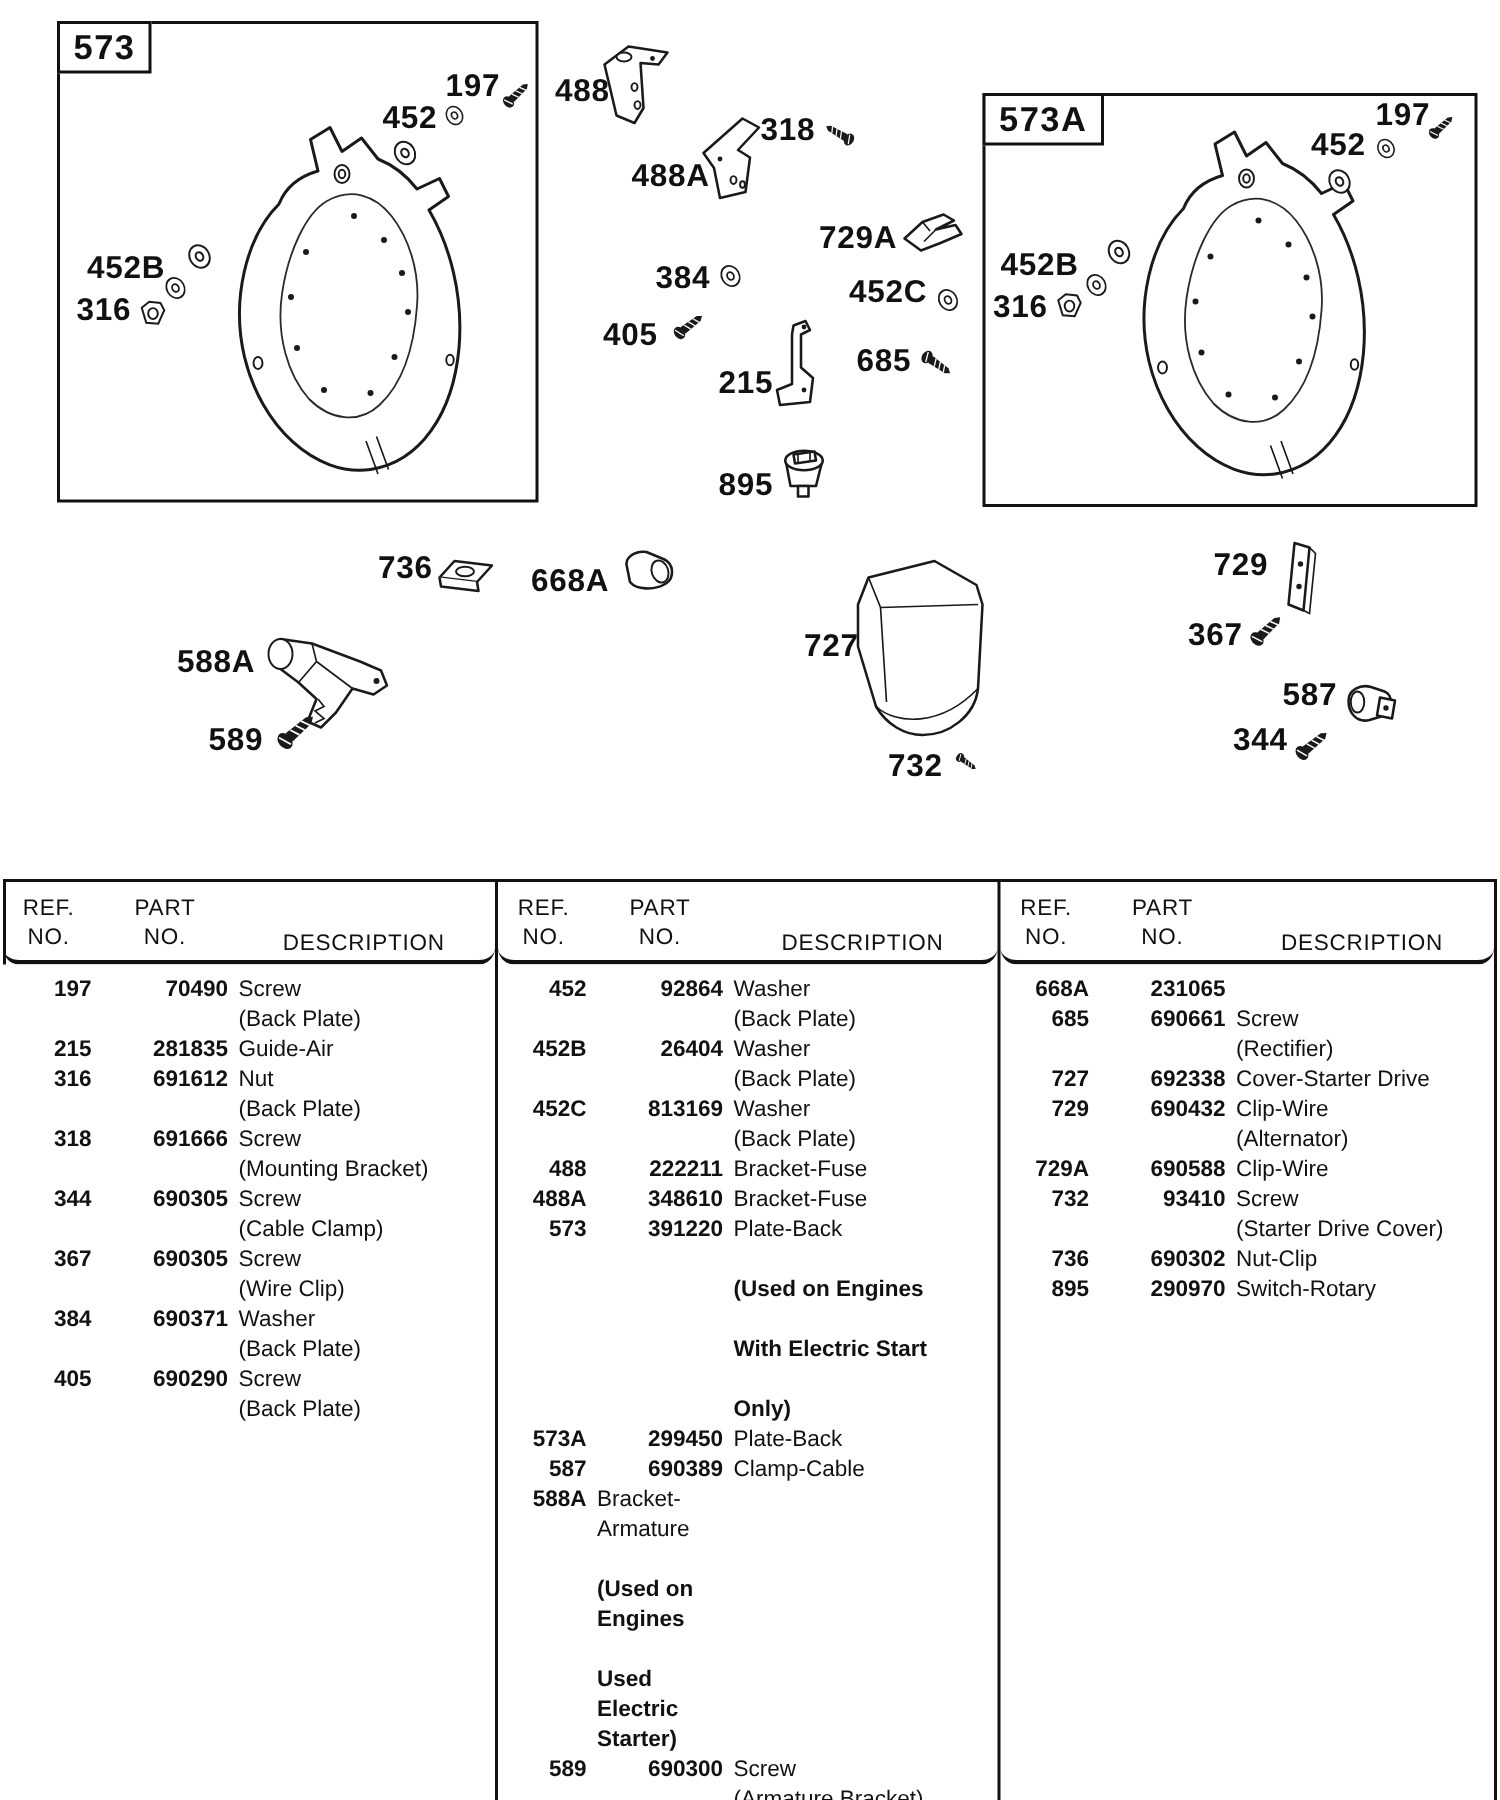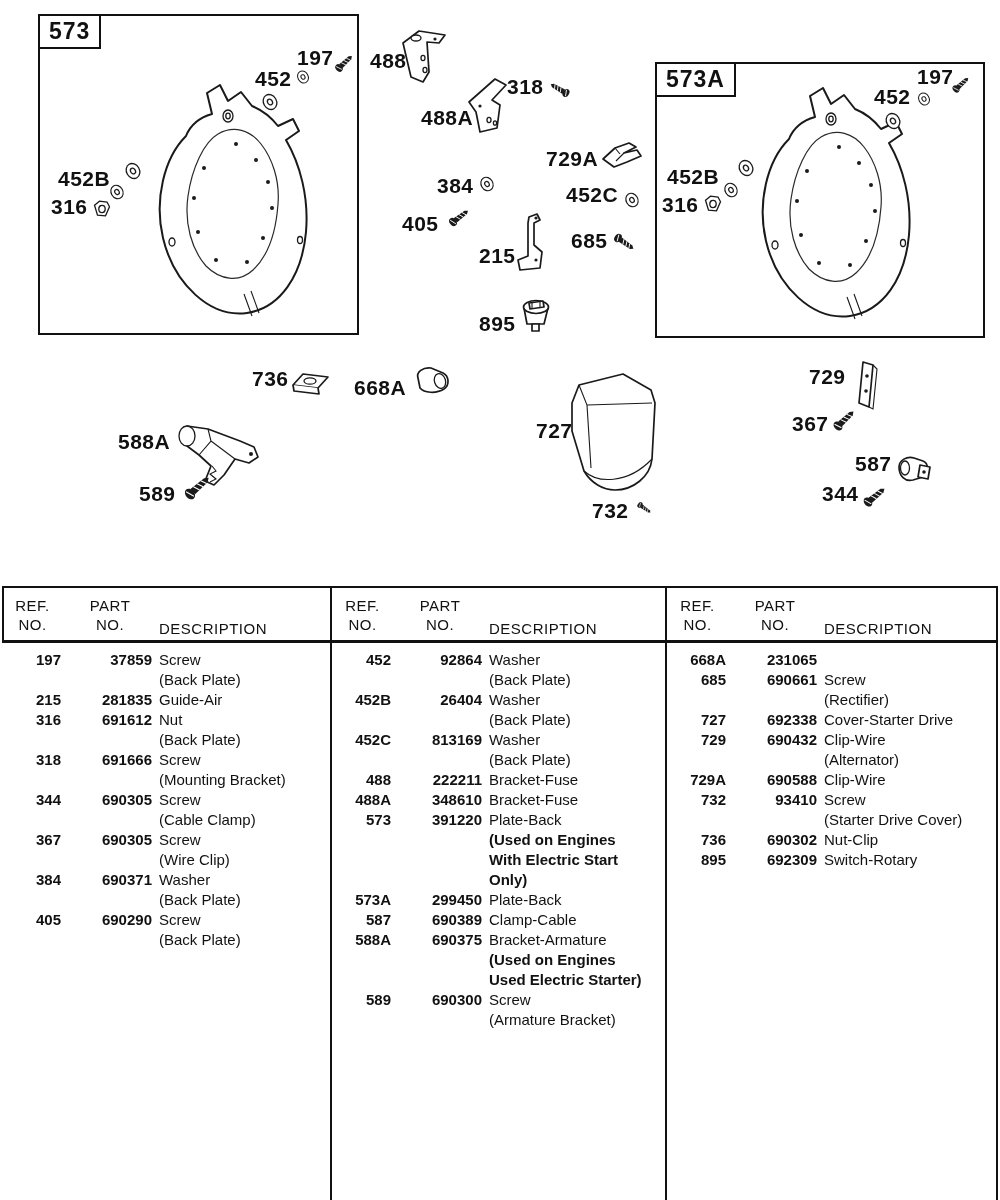--- a/index.html
+++ b/index.html
@@ -13,28 +13,28 @@
   
   .table-section{position:absolute;left:2px;right:2px;top:586px;bottom:0;
                  border-top:2px solid #111;display:flex;font-size:15px;}
   .left-border-seg{position:absolute;left:0;top:0;width:2px;height:55px;background:#111;}
   .pcol{border-right:2px solid #111;box-sizing:border-box;}
   .pcol.c1{width:330px;}
   .pcol.c2{width:335px;}
   .pcol.c3{flex:1;}
   .thead{height:55px;box-sizing:border-box;border-bottom:3px solid #111;
          display:grid;grid-template-columns:57px 84px 1fr;column-gap:7px;
-         padding:8px 4px 0 2px;letter-spacing:.5px;}
+         padding:8px 4px 0 2px;letter-spacing:.5px;border-radius:11px;}
   .thead .hc{text-align:center;line-height:19px;}
-  .thead .hd{display:flex;align-items:flex-end;justify-content:flex-start;padding-bottom:3px;}
+  .thead .hd{display:flex;align-items:flex-end;justify-content:center;padding-bottom:3px;}
   .rows{padding:7px 2px 0 2px;}
   .prow{display:grid;grid-template-columns:57px 84px 1fr;column-gap:7px;line-height:20px;}
   .prow .ref,.prow .part{text-align:right;font-weight:bold;}
   .prow .desc .dline{line-height:20px;}
-  .prow .desc .b{font-weight:bold;}
+  .prow .desc .b{font-weight:bold;margin-top:20px;}
   
   .boxr{fill:none;stroke:#111;stroke-width:2;}
   .p{fill:#fff;stroke:#1a1a1a;stroke-width:1.7;stroke-linejoin:round;}
   .ol{fill:#fff;stroke:#1a1a1a;stroke-width:2;stroke-linejoin:round;}
   .il{fill:none;stroke:#2a2a2a;stroke-width:1.2;stroke-linejoin:round;}
   .thin{fill:none;stroke:#1a1a1a;stroke-width:1.1;}
   .dot{fill:#1a1a1a;stroke:none;}
   .hole{fill:#fff;stroke:#1a1a1a;stroke-width:1.3;}
   .dk{fill:#1a1a1a;stroke:none;}
   .wline{stroke:#fff;stroke-width:1.1;fill:none;}
@@ -235,21 +235,21 @@
         <div>PART</div>
         <div>NO.</div>
       </div>
       <div class="hd">
         <div>DESCRIPTION</div>
       </div>
     </div>
     <div class="rows">
   <div class="prow">
     <div class="ref">197</div>
-    <div class="part">37859</div>
+    <div class="part">70490</div>
     <div class="desc">
             <div class="dline">Screw</div>
             <div class="dline">(Back Plate)</div>
           </div>
   </div>
 
   <div class="prow">
     <div class="ref">215</div>
     <div class="part">281835</div>
     <div class="desc">
@@ -393,21 +393,20 @@
   <div class="prow">
     <div class="ref">587</div>
     <div class="part">690389</div>
     <div class="desc">
             <div class="dline">Clamp-Cable</div>
           </div>
   </div>
 
   <div class="prow">
     <div class="ref">588A</div>
-    <div class="part">690375</div>
     <div class="desc">
             <div class="dline">Bracket-Armature</div>
             <div class="dline b">(Used on Engines</div>
             <div class="dline b">Used Electric Starter)</div>
           </div>
   </div>
 
   <div class="prow">
     <div class="ref">589</div>
     <div class="part">690300</div>
@@ -485,20 +484,20 @@
   <div class="prow">
     <div class="ref">736</div>
     <div class="part">690302</div>
     <div class="desc">
             <div class="dline">Nut-Clip</div>
           </div>
   </div>
 
   <div class="prow">
     <div class="ref">895</div>
-    <div class="part">692309</div>
+    <div class="part">290970</div>
     <div class="desc">
             <div class="dline">Switch-Rotary</div>
           </div>
   </div>
 </div>
   </div>
 </div>
 
 </body></html>

